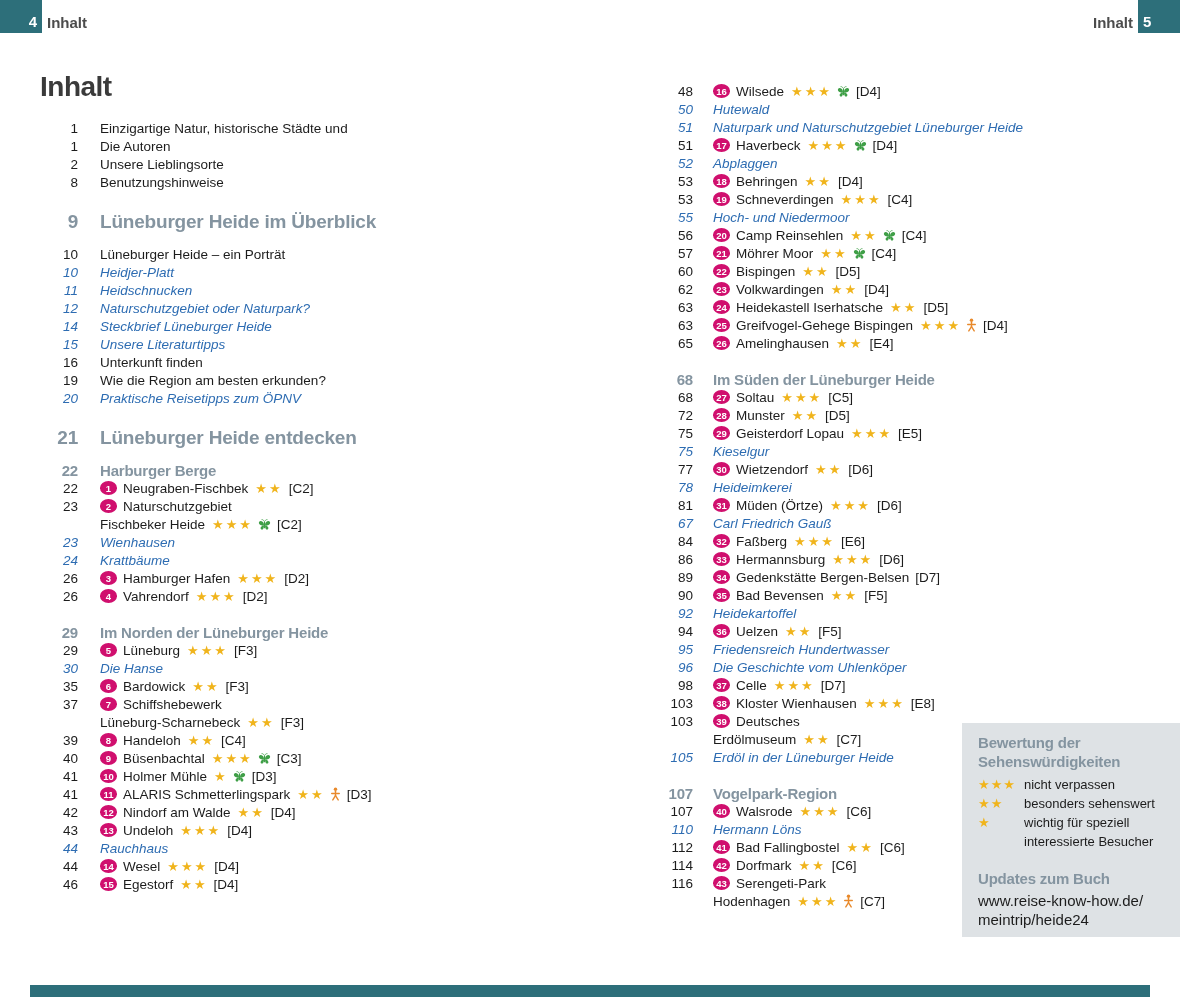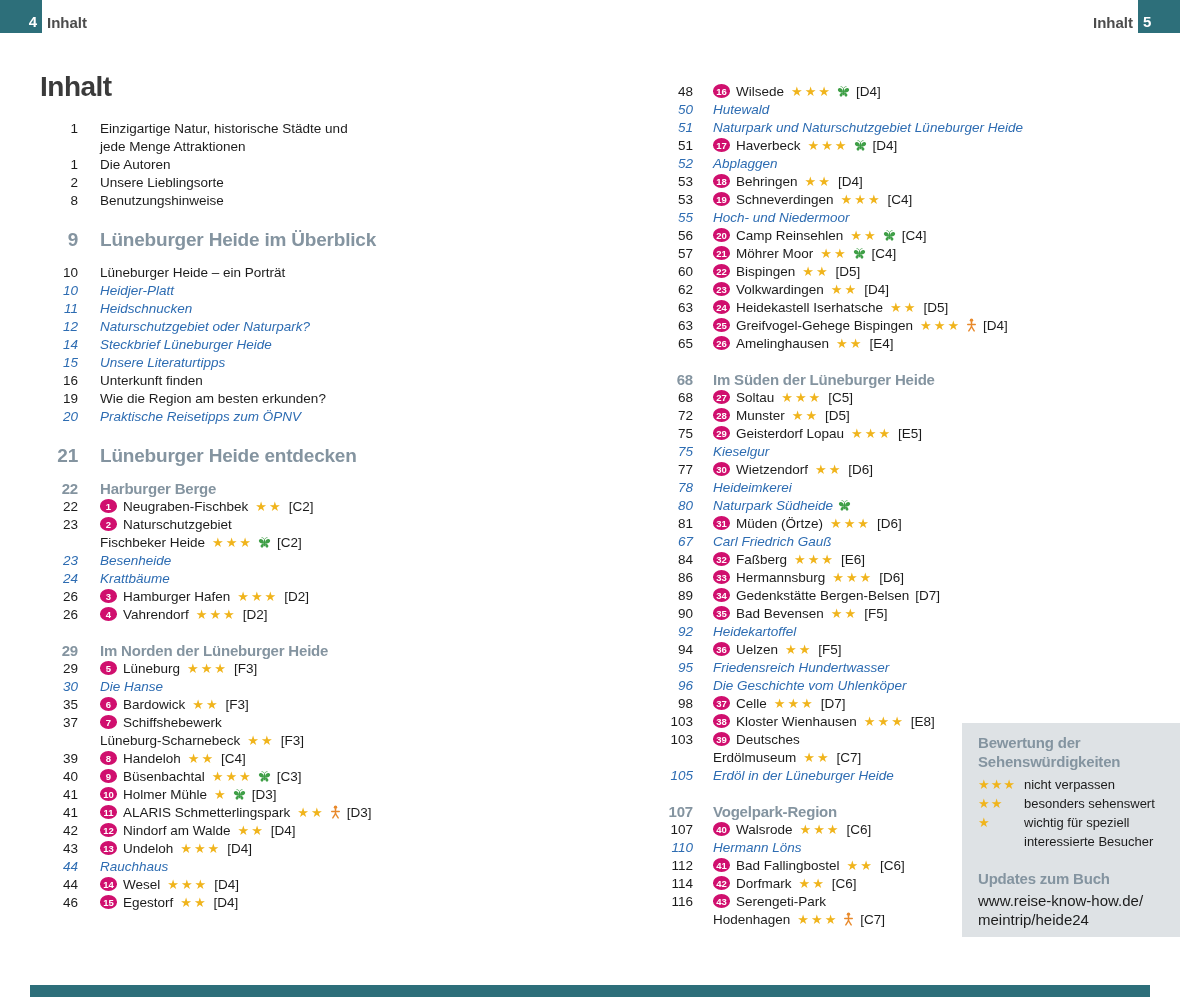--- a/index.html
+++ b/index.html
@@ -68,26 +68,20 @@
 
 <div class="col" id="col-left">
   <div class="page-title">Inhalt</div>
 <div class="row plain">
       <span class="pg">1</span>
       <span class="ct">
         <span class="txt">Einzigartige Natur, historische Städte und</span>
       </span>
     </div>
     <div class="row plain">
-      <span class="pg"></span>
-      <span class="ct">
-        <span class="txt">jede Menge Attraktionen</span>
-      </span>
-    </div>
-    <div class="row plain">
       <span class="pg">1</span>
       <span class="ct">
         <span class="txt">Die Autoren</span>
       </span>
     </div>
     <div class="row plain">
       <span class="pg">2</span>
       <span class="ct">
         <span class="txt">Unsere Lieblingsorte</span>
       </span>
@@ -205,21 +199,21 @@
               <path d="M12.5 6 C14 3.5,16 2.5,17.5 3"></path>
             </g>
           </svg>
         </span>
         <span class="ref">[C2]</span>
       </span>
     </div>
     <div class="row sidebar">
       <span class="pg">23</span>
       <span class="ct">
-        <span class="txt">Besenheide</span>
+        <span class="txt">Wienhausen</span>
       </span>
     </div>
     <div class="row sidebar">
       <span class="pg">24</span>
       <span class="ct">
         <span class="txt">Krattbäume</span>
       </span>
     </div>
     <div class="row place">
       <span class="pg">26</span>
@@ -645,41 +639,20 @@
         <span class="badge">30</span>
         <span class="txt">Wietzendorf</span>
         <span class="stars">★★</span>
         <span class="ref">[D6]</span>
       </span>
     </div>
     <div class="row sidebar">
       <span class="pg">78</span>
       <span class="ct">
         <span class="txt">Heideimkerei</span>
-      </span>
-    </div>
-    <div class="row sidebar">
-      <span class="pg">80</span>
-      <span class="ct">
-        <span class="txt">Naturpark Südheide</span>
-        <span class="icon">
-          <svg width="13" height="13" viewBox="0 0 24 24">
-            <g fill="#3f9f47">
-              <path d="M11 12 C11 7,4 3.5,2 7.5 C0 11.5,6 15,11 14 Z"></path>
-              <path d="M13 12 C13 7,20 3.5,22 7.5 C24 11.5,18 15,13 14 Z"></path>
-              <path d="M11 14 C6 14,3 19,6 21 C9 23,11 18,11 15 Z"></path>
-              <path d="M13 14 C18 14,21 19,18 21 C15 23,13 18,13 15 Z"></path>
-              <rect x="11" y="6" width="2" height="13" rx="1"></rect>
-            </g>
-            <g fill="none" stroke="#3f9f47" stroke-width="1.4">
-              <path d="M11.5 6 C10 3.5,8 2.5,6.5 3"></path>
-              <path d="M12.5 6 C14 3.5,16 2.5,17.5 3"></path>
-            </g>
-          </svg>
-        </span>
       </span>
     </div>
     <div class="row place">
       <span class="pg">81</span>
       <span class="ct">
         <span class="badge">31</span>
         <span class="txt">Müden (Örtze)</span>
         <span class="stars">★★★</span>
         <span class="ref">[D6]</span>
       </span>

